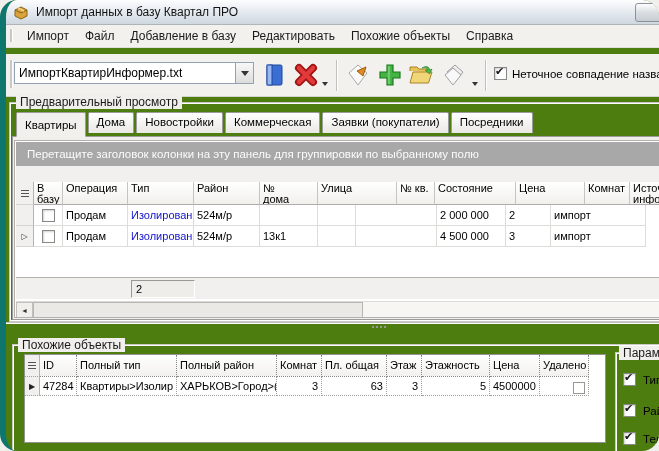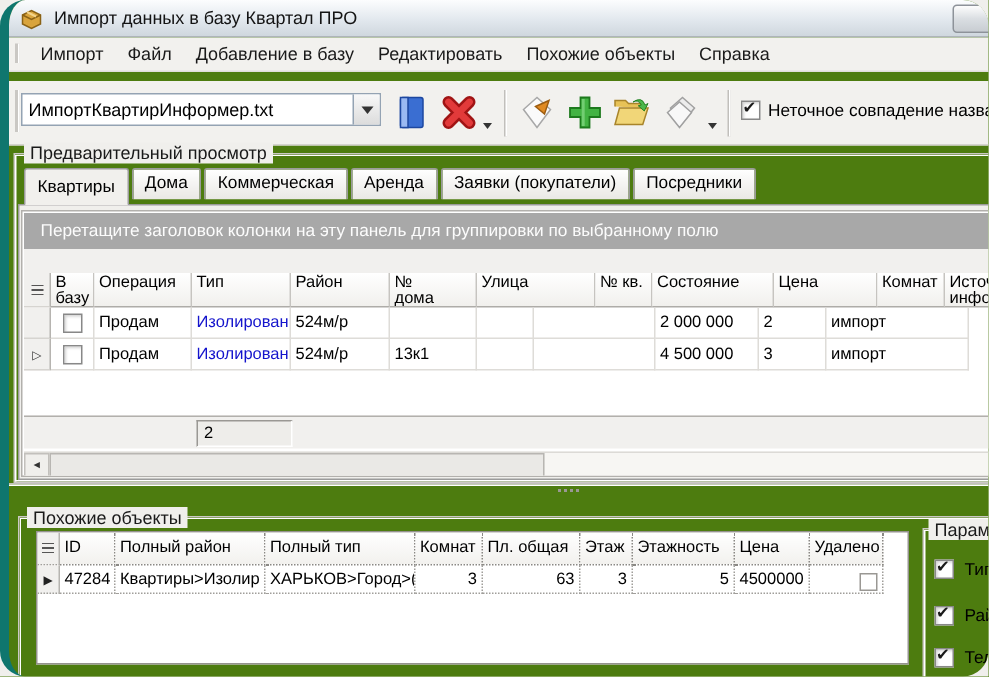--- a/index.html
+++ b/index.html
@@ -209,22 +209,22 @@
       <span class="lbl">Неточное совпадение названий</span>
     </div>
   </div>
 
   <div class="gb-border" style="left:3px; top:102px; width:680px; height:220px;"></div>
   <div class="gb-caption" style="left:10px; top:95px;">Предварительный просмотр</div>
 
   <div class="tabs">
     <div class="tab active">Квартиры</div>
     <div class="tab">Дома</div>
+    <div class="tab">Новостройки</div>
     <div class="tab">Коммерческая</div>
-    <div class="tab">Аренда</div>
     <div class="tab">Заявки (покупатели)</div>
     <div class="tab">Посредники</div>
   </div>
   <div class="tabpane"></div>
 
   <div class="grid1">
     <div class="band">Перетащите заголовок колонки на эту панель для группировки по выбранному полю</div>
     <div class="gap1"></div>
 
     <div class="g1row hdr">
@@ -291,22 +291,22 @@
 
   <div class="gb-border" style="left:6px; top:344px; width:660px; height:130px;"></div>
   <div class="gb-caption" style="left:12px; top:338px;">Похожие объекты</div>
 
   <div class="grid2">
     <div class="g2row hdr">
       <div class="ind2 v-ind">
           <div class="burger"></div>
         </div>
       <div class="h2 v0">ID</div>
+      <div class="h2 v1">Полный тип</div>
       <div class="h2 v2">Полный район</div>
-      <div class="h2 v1">Полный тип</div>
       <div class="h2 v3">Комнат</div>
       <div class="h2 v4">Пл. общая</div>
       <div class="h2 v5">Этаж</div>
       <div class="h2 v6">Этажность</div>
       <div class="h2 v7">Цена</div>
       <div class="h2 v8">Удалено</div>
     </div>
     <div class="g2row r1">
       <div class="ind2 v-ind">▶</div>
       <div class="c2 v0">47284</div>

